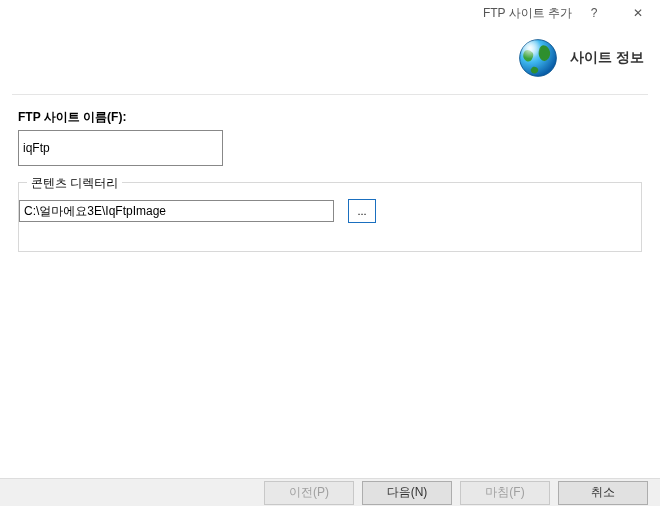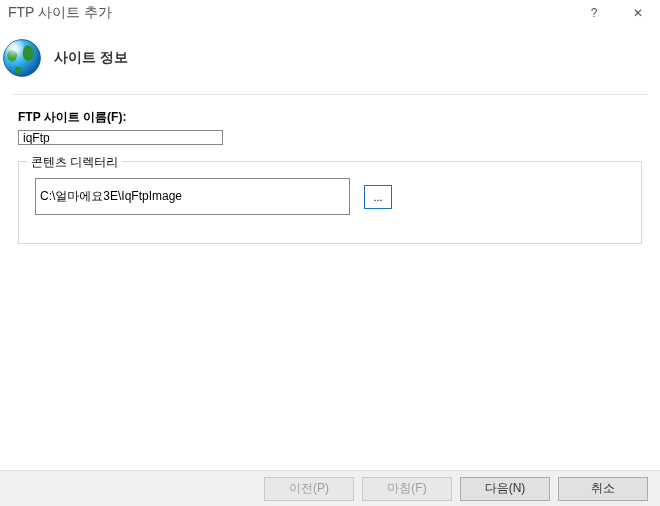--- a/index.html
+++ b/index.html
@@ -13,90 +13,91 @@
     color: #000;
   }
   .titlebar {
     height: 26px;
     background: #fff;
     display: flex;
     align-items: center;
     padding-left: 8px;
     color: #555;
   }
-  .titlebar .title { flex: 1; font-size: 14px; }
+  .titlebar .title { flex: 1; font-size: 12px; text-align: right; }
   .titlebar .ctrl {
     width: 44px; height: 26px;
     display: flex; align-items: center; justify-content: center;
     color: #555;
   }
   .header {
     display: flex;
     align-items: center;
     padding: 10px 16px 14px 0;
+    justify-content: flex-end;
   }
   .header .globe { width: 44px; height: 44px; margin-right: 10px; }
   .header .heading {
     font-size: 14px;
     font-weight: 600;
     color: #333;
   }
   .hr { height: 1px; background: #e5e5e5; margin: 0 12px 14px 12px; }
   .content {
     padding: 0 18px;
     height: 372px;
   }
   .field-label { margin-bottom: 4px; font-weight: bold; }
   .text-input {
     width: 205px;
-    height: 15px;
+    height: 36px;
     font-family: inherit;
     font-size: 12px;
     padding: 2px 4px;
     border: 1px solid #888;
     outline: none;
     background: #fff;
   }
   .fieldset {
     border: 1px solid #d8d8d8;
     margin-top: 16px;
-    padding: 12px 12px 28px 16px;
+    padding: 12px 12px 28px 0;
     position: relative;
   }
   .fieldset .legend {
     position: absolute;
     top: -8px; left: 8px;
     background: #fff;
     padding: 0 4px;
     font-size: 12px;
   }
   .path-row { display: flex; align-items: center; gap: 14px; margin-top: 4px; }
   .path-input {
     width: 315px;
-    height: 37px;
+    height: 22px;
     font-family: inherit;
     font-size: 12px;
     padding: 2px 4px;
     border: 1px solid #888;
     outline: none;
     background: #fff;
   }
   .browse-btn {
     width: 28px; height: 24px;
     border: 1px solid #1a6fbf;
     background: #fff;
     display: flex; align-items: center; justify-content: center;
     font-size: 11px;
     cursor: default;
     font-family: inherit;
   }
   .footer {
     position: absolute;
     bottom: 0; left: 0; right: 0;
-    height: 36px;
+    height: 28px;
     background: #f0f0f0;
     border-top: 1px solid #ddd;
     display: flex;
     align-items: center;
     justify-content: flex-end;
     padding-right: 12px;
     gap: 8px;
   }
   .win-btn {
     width: 90px;
@@ -163,16 +164,16 @@
       <input class="path-input" type="text" value="C:\얼마에요3E\IqFtpImage" style="">
       <button class="browse-btn">
         <span>...</span>
       </button>
     </div>
   </div>
 </div>
 
 <div class="footer">
   <button class="win-btn disabled" disabled="">이전(P)</button>
+  <button class="win-btn">다음(N)</button>
   <button class="win-btn disabled" disabled="">마침(F)</button>
-  <button class="win-btn">다음(N)</button>
   <button class="win-btn">취소</button>
 </div>
 
 </body></html>

